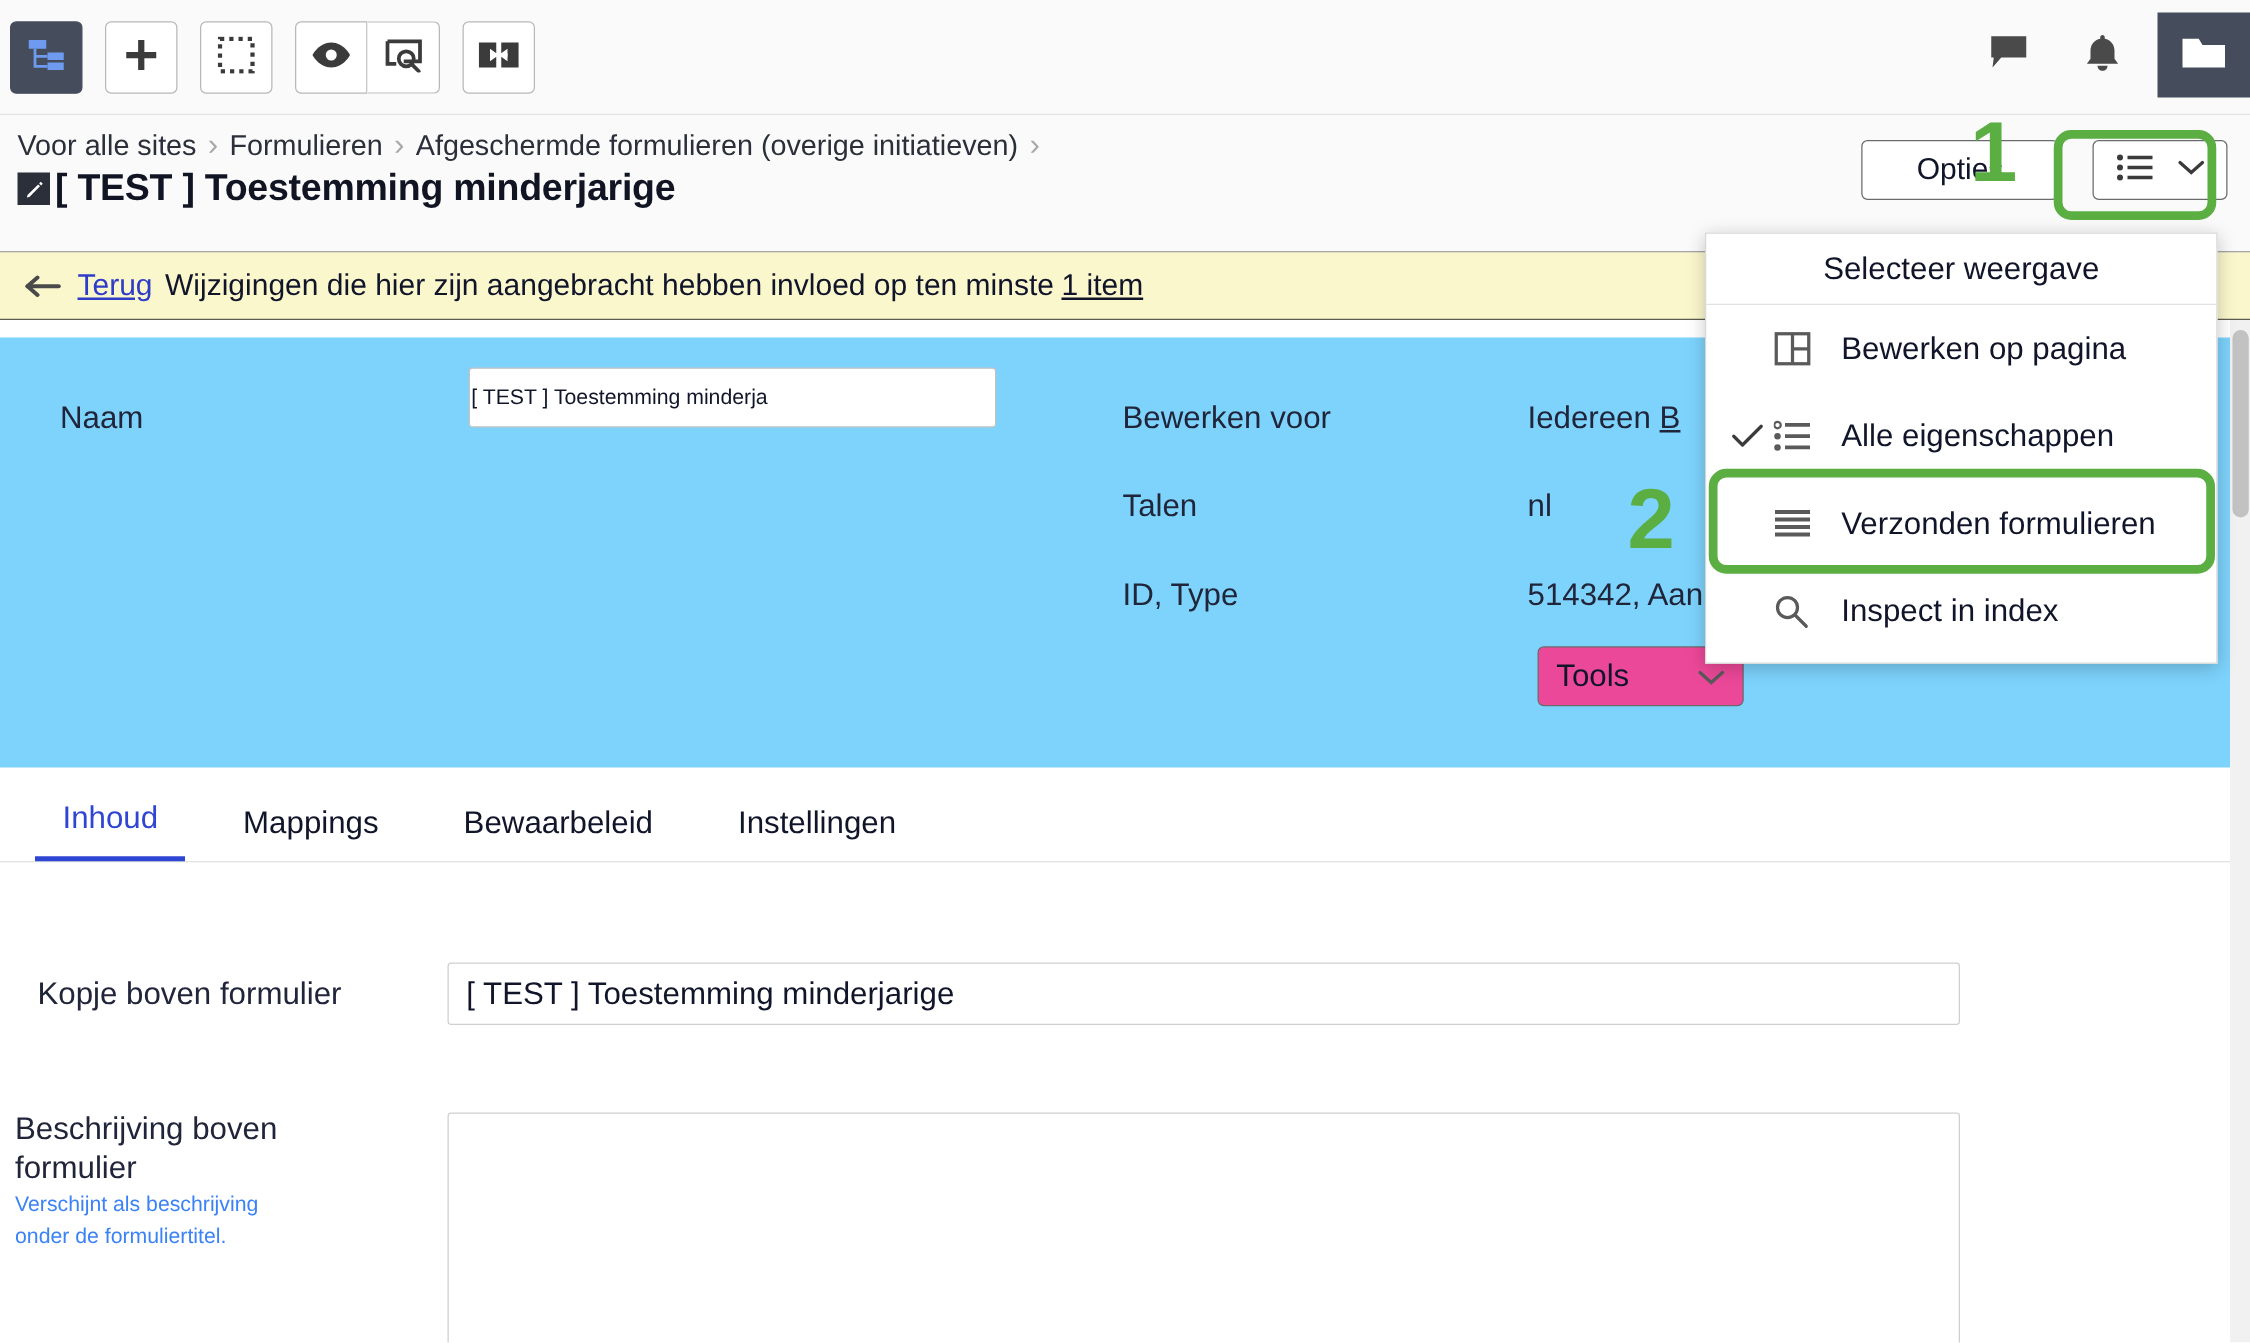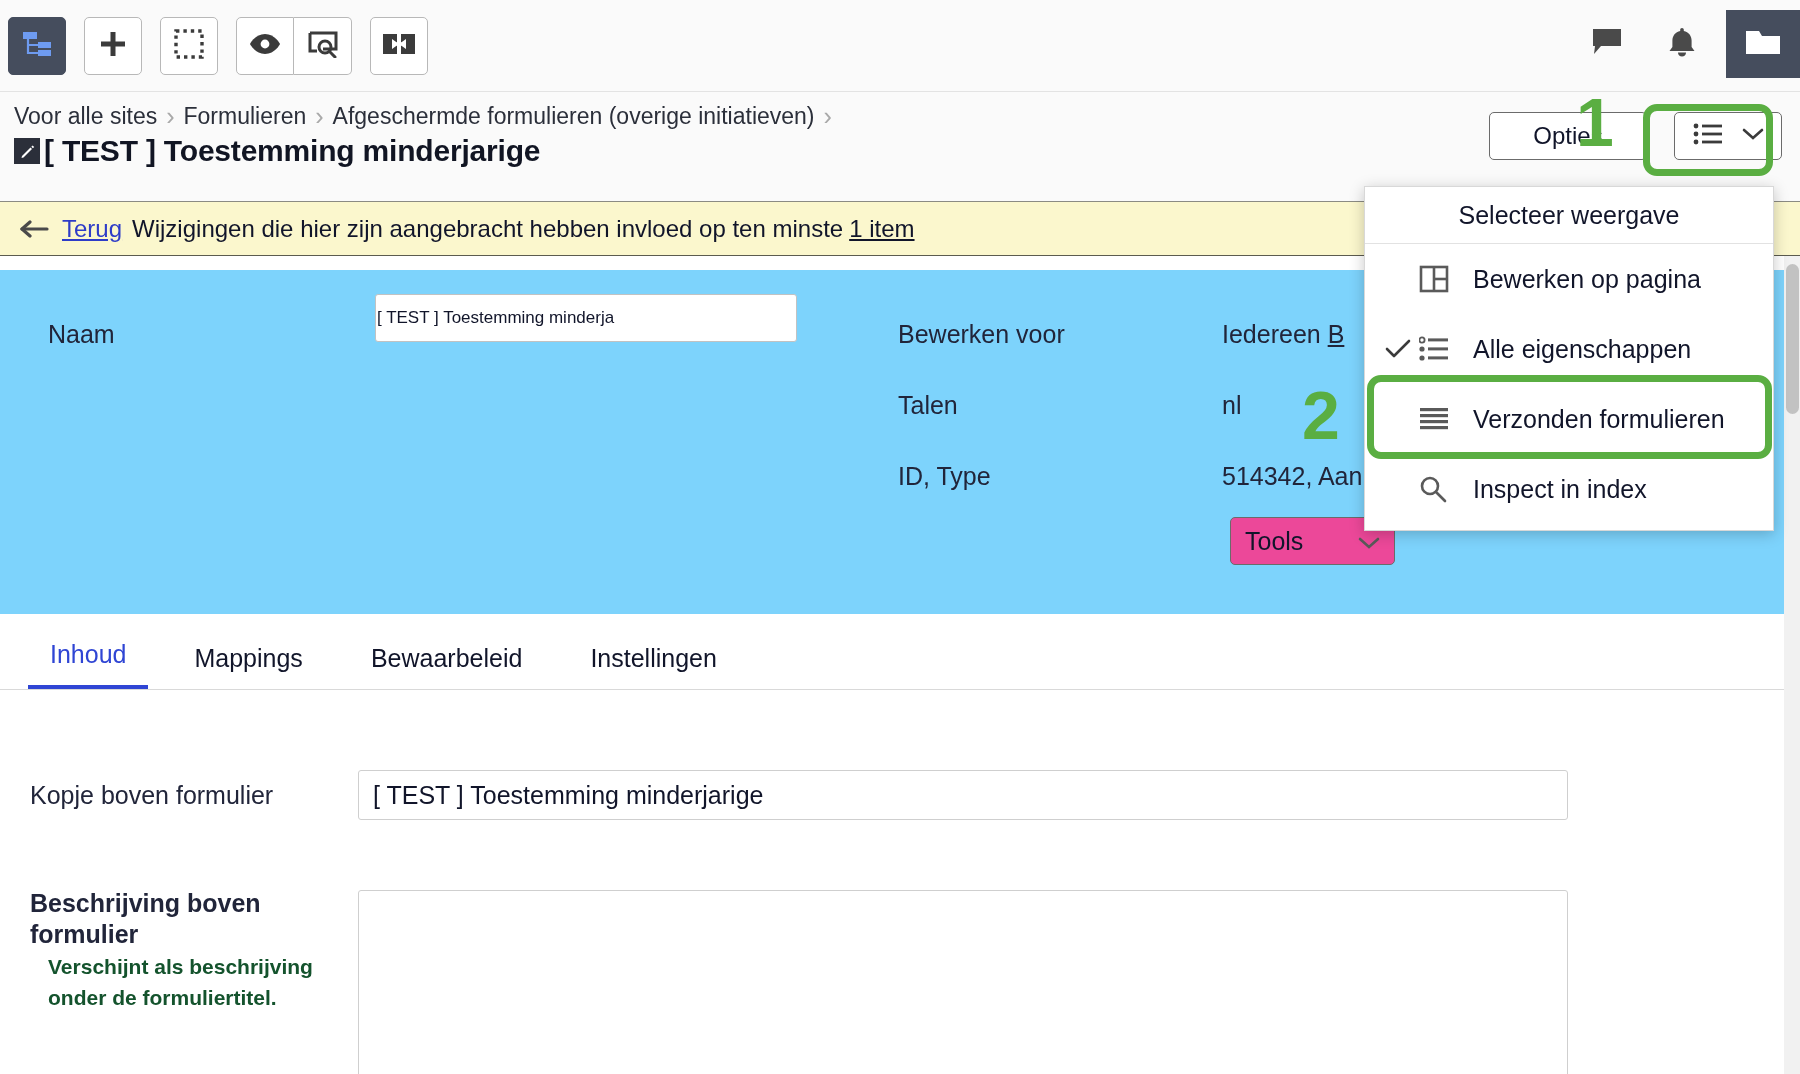--- a/index.html
+++ b/index.html
@@ -166,21 +166,21 @@
     font-size: 25px; color: #11152a;
     padding: 0 22px 16px 22px;
     margin-right: 24px;
     box-sizing: border-box;
   }
   .tab.active { color: #2f45d4; border-bottom: 4px solid #2f45d4; font-weight: normal; }
 
   
   .form { position: absolute; left: 0; top: 690px; width: 1800px; height: 384px; background: #ffffff; }
   .form-label { position: absolute; font-size: 25px; color: #21253a; line-height: 1.25; }
-  .form-hint { font-size: 21px; color: #14532d; line-height: 1.5; margin-left: 18px; }
+  .form-hint { font-size: 17px; color: #3b82f6; line-height: 1.5; }
   .kopje-input {
     position: absolute; left: 358px; top: 80px;
     width: 1210px; height: 50px;
     background: #ffffff;
     border: 1px solid #cfcfcf;
     border-radius: 3px;
     box-sizing: border-box;
     display: flex; align-items: center;
     padding-left: 14px;
     font-size: 25px; color: #11152a;
@@ -431,21 +431,21 @@
     <div class="tab active">Inhoud</div>
     <div class="tab">Mappings</div>
     <div class="tab">Bewaarbeleid</div>
     <div class="tab">Instellingen</div>
   </div>
 
   <div class="form">
     <div class="form-label" style="left:30px; top:90px;">Kopje boven formulier</div>
     <div class="kopje-input">[ TEST ] Toestemming minderjarige</div>
 
-    <div class="form-label" style="left:30px; top:198px; width:300px;font-weight:bold;">
+    <div class="form-label" style="left:12px; top:198px; width:300px;">
       <div>Beschrijving boven</div>
       <div>formulier</div>
       <div class="form-hint">Verschijnt als beschrijving</div>
       <div class="form-hint">onder de formuliertitel.</div>
     </div>
     <div class="desc-box"></div>
   </div>
 
   <div class="scroll-track"></div>
   <div class="scroll-thumb"></div>

